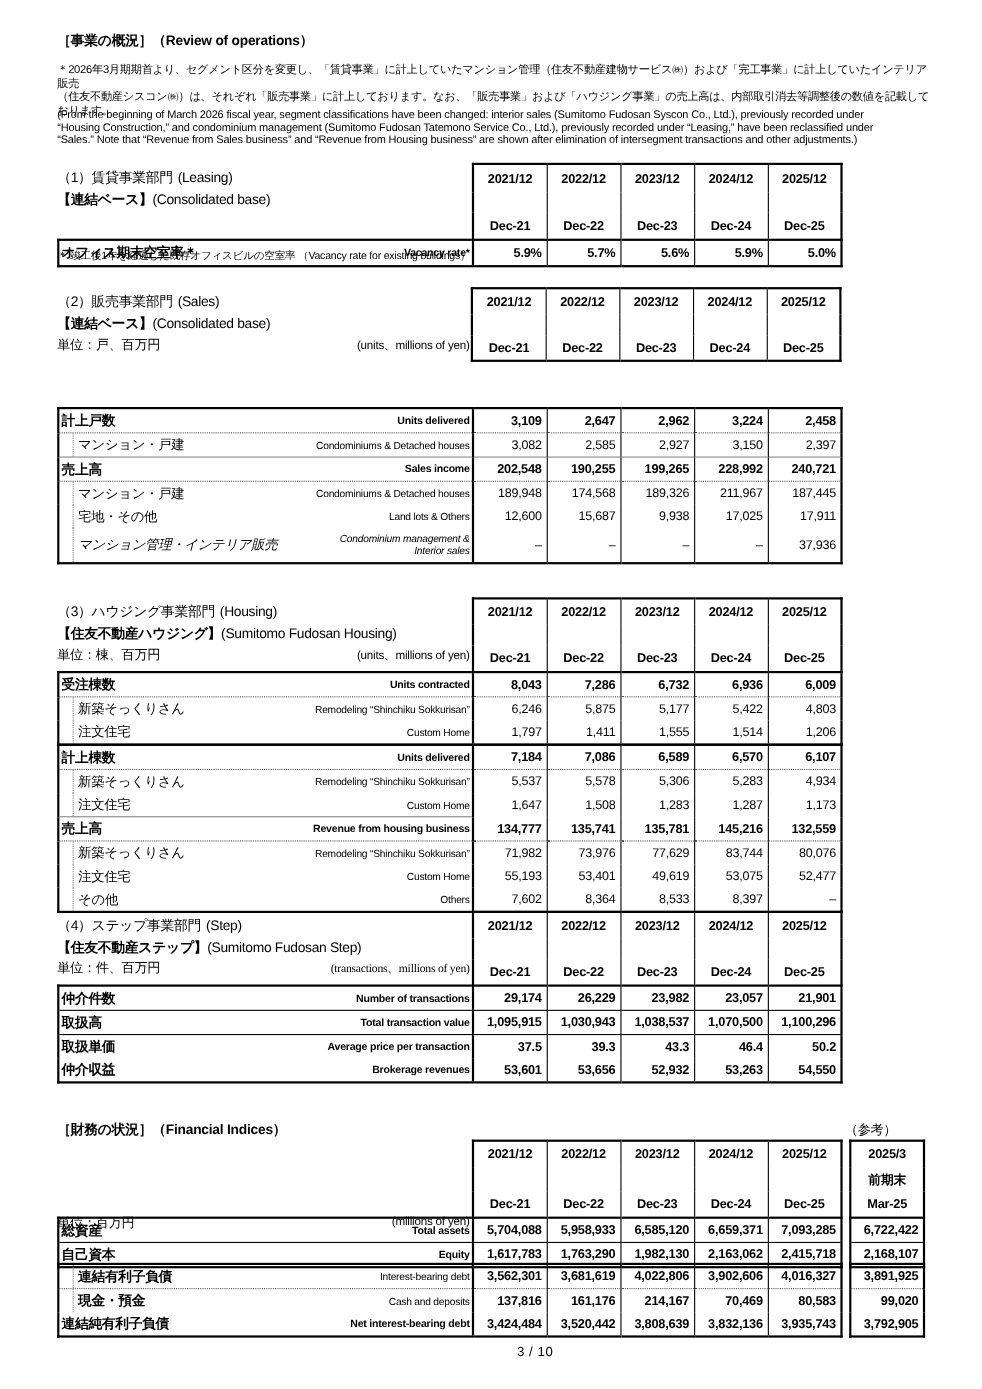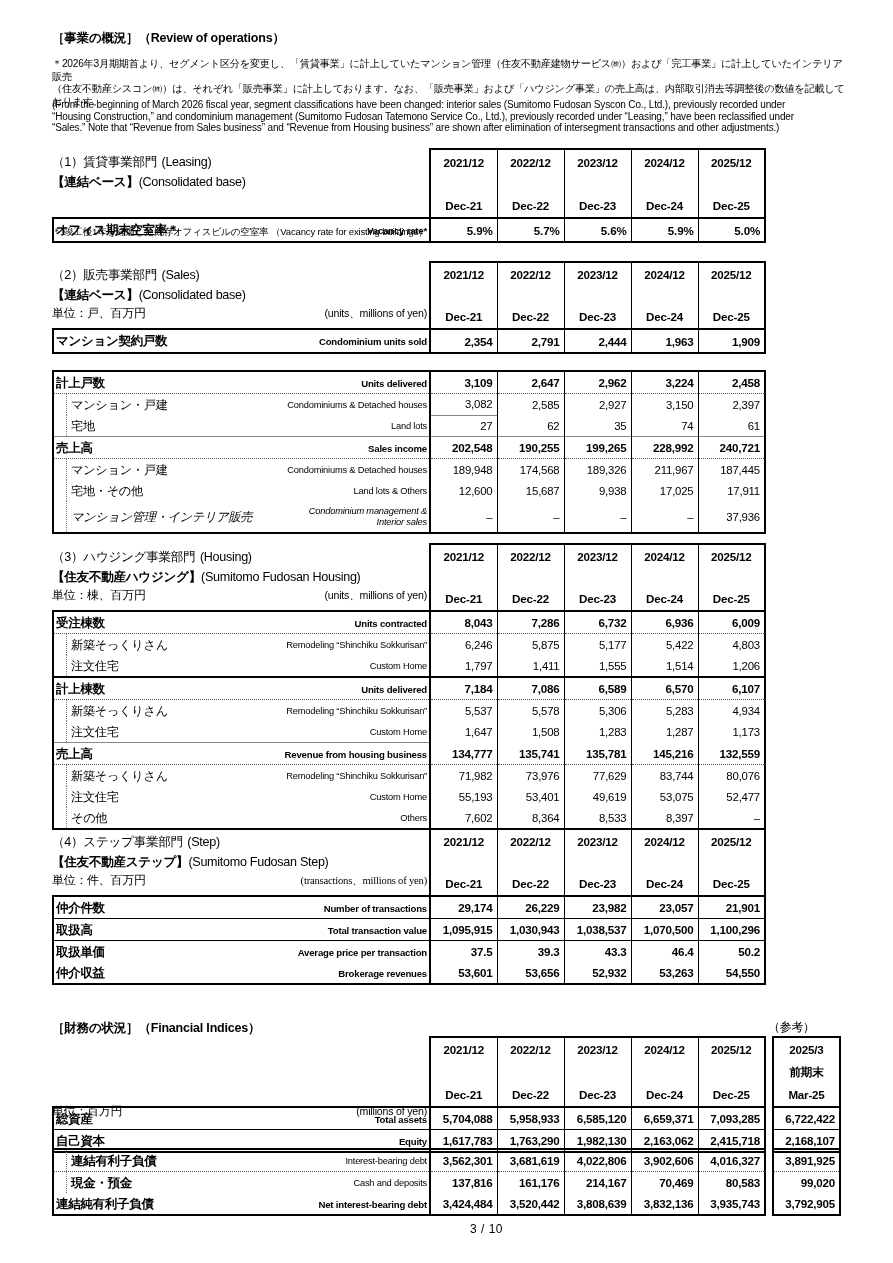--- a/index.html
+++ b/index.html
@@ -268,33 +268,20 @@
             <td class="br-h"></td>
       </tr>
       <tr>
         <td style="height:23px;"></td>
         <td class="hdr bl-h br-t bb-h">Dec-21</td>
         <td class="hdr br-t bb-h">Dec-22</td>
         <td class="hdr br-t bb-h">Dec-23</td>
         <td class="hdr br-t bb-h">Dec-24</td>
         <td class="hdr br-h bb-h">Dec-25</td>
       </tr>
-      <tr>
-        <td class="bt-h bb-h bl-h" style="height:22px;">
-          <div class="lblcell">
-            <span class="jp">マンション契約戸数</span>
-            <span class="en">Condominium units sold</span>
-          </div>
-        </td>
-        <td class="num bt-h bb-h bl-h br-t">2,354</td>
-        <td class="num bt-h bb-h br-t">2,791</td>
-        <td class="num bt-h bb-h br-t">2,444</td>
-        <td class="num bt-h bb-h br-t">1,963</td>
-        <td class="num bt-h bb-h br-h">1,909</td>
-      </tr>
     </tbody>
       </table>
   </div>
 
   <div class="block" style="left:52px; top:370px;">
     <table class="fin">
       <colgroup>
         <col style="width:377px">
         <col style="width:67px">
           <col style="width:67px">
@@ -321,33 +308,20 @@
           <div class="lblcell" style="border-left:1px dotted #777; margin-left:12px; height:21px;">
             <span class="jp sub" style="left:4px;">マンション・戸建</span>
             <span class="en sub">Condominiums &amp; Detached houses</span>
           </div>
         </td>
         <td class="num normal bl-h br-t">3,082</td>
         <td class="num normal br-t">2,585</td>
         <td class="num normal br-t">2,927</td>
         <td class="num normal br-t">3,150</td>
         <td class="num normal br-h">2,397</td>
-      </tr>
-      <tr>
-        <td class="bl-h bb-g" style="height:21px;">
-          <div class="lblcell" style="border-left:1px dotted #777; margin-left:12px; height:21px;">
-            <span class="jp sub" style="left:4px;">宅地</span>
-            <span class="en sub">Land lots</span>
-          </div>
-        </td>
-        <td class="num normal bl-h br-t bt-g">27</td>
-        <td class="num normal br-t">62</td>
-        <td class="num normal br-t">35</td>
-        <td class="num normal br-t">74</td>
-        <td class="num normal br-h">61</td>
       </tr>
       <tr>
         <td class="bt-g bb-d bl-h" style="height:21px;">
           <div class="lblcell">
             <span class="jp">売上高</span>
             <span class="en">Sales income</span>
           </div>
         </td>
         <td class="num bt-g bb-d bl-h br-t">202,548</td>
         <td class="num bt-g bb-d br-t">190,255</td>

